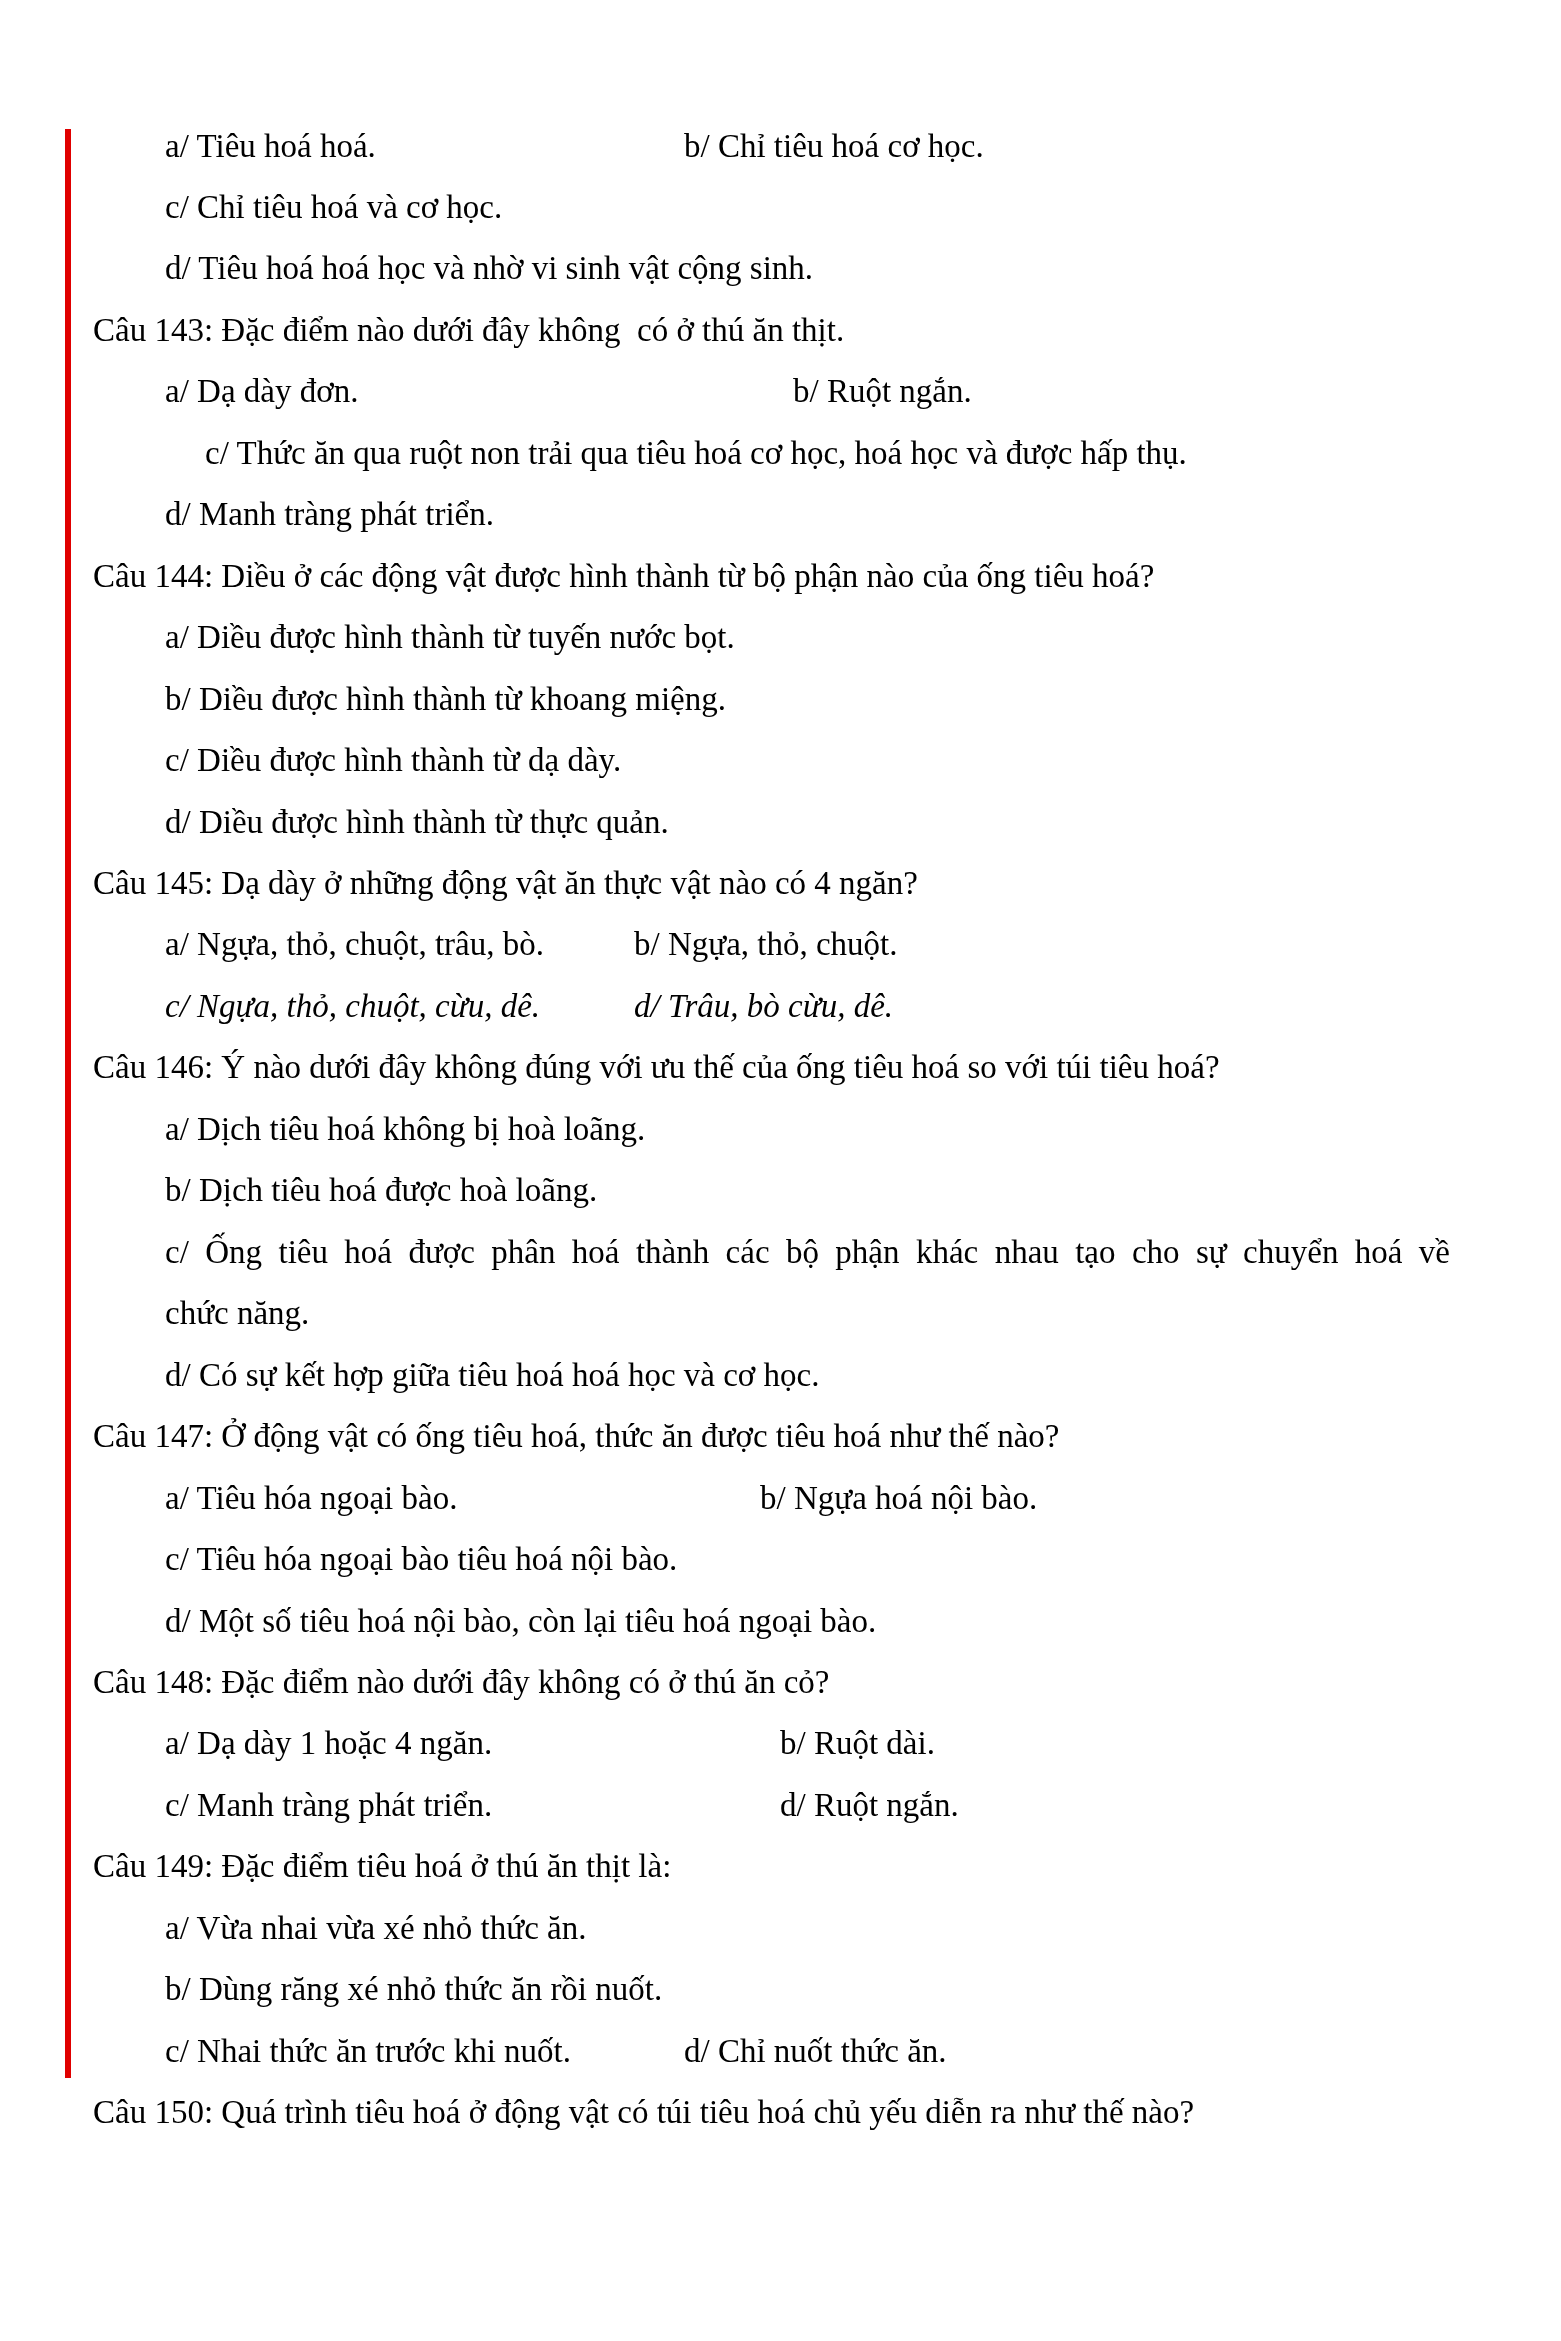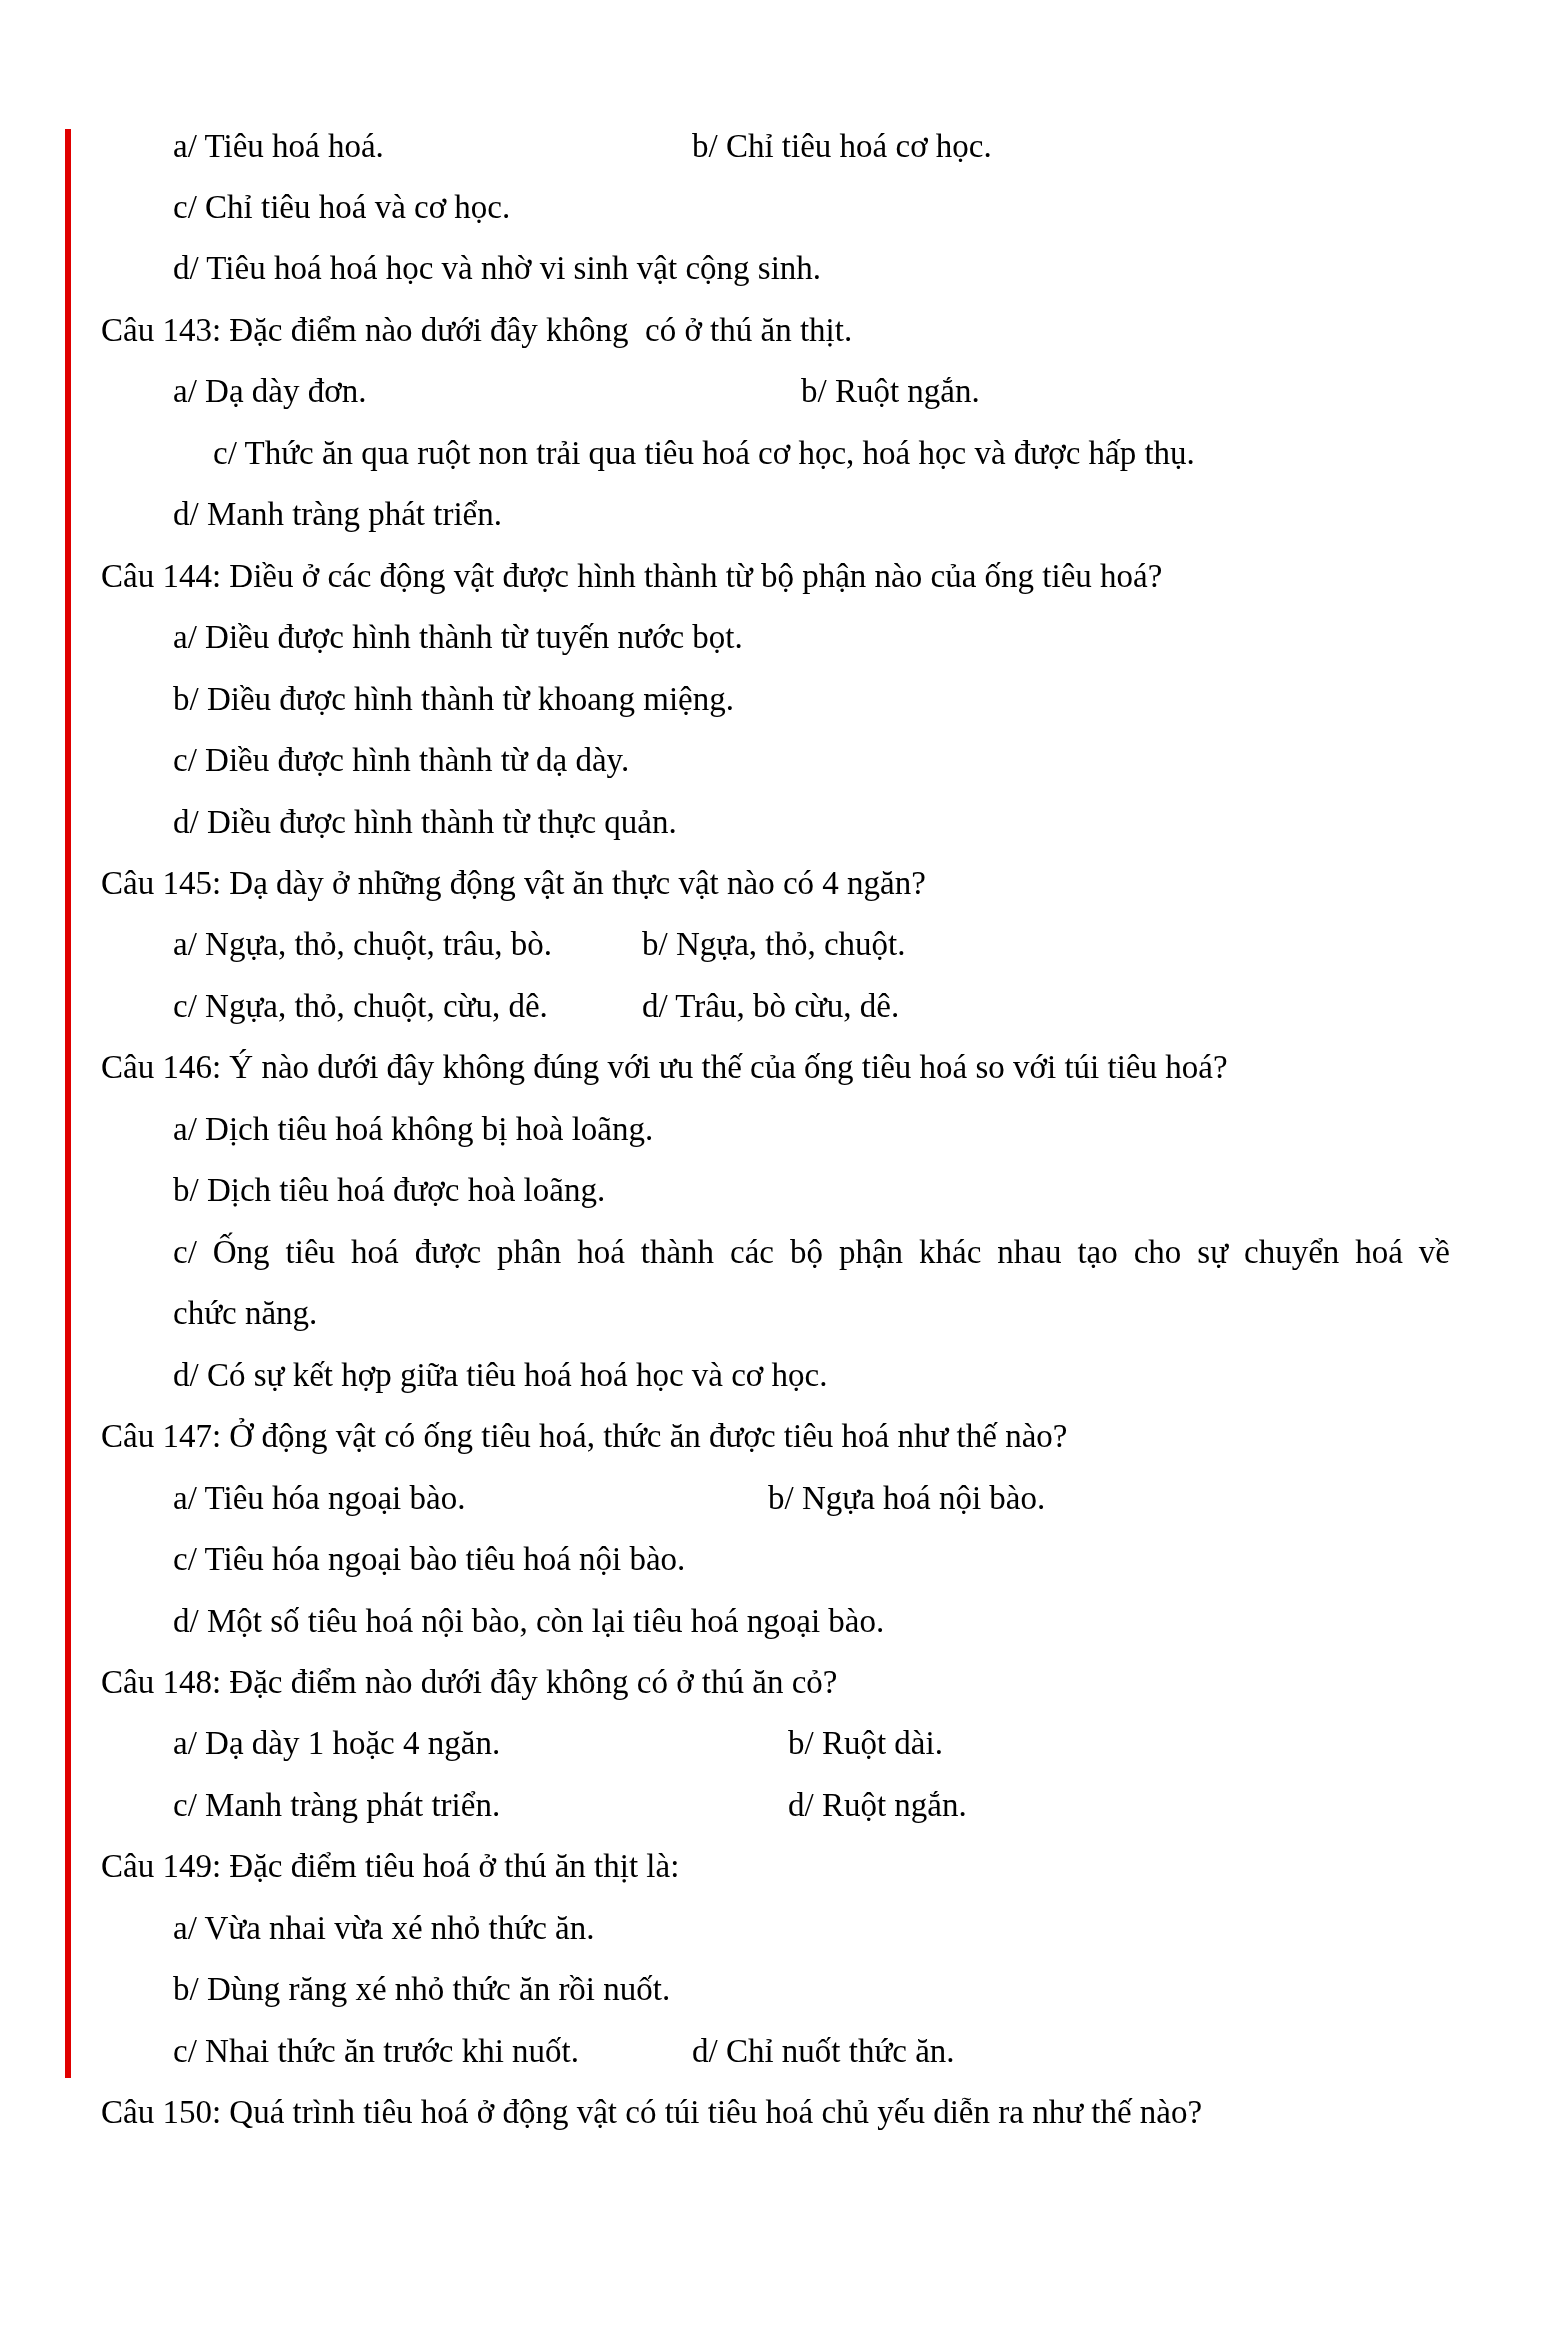--- a/index.html
+++ b/index.html
@@ -12,21 +12,21 @@
     width: 1562px;
     height: 2342px;
     background: #ffffff;
     overflow: hidden;
     font-family: "Liberation Serif", "DejaVu Serif", serif;
     font-size: 33px;
     color: #000000;
   }
   .line {
     position: absolute;
-    left: 8px;
+    left: 0;
     right: 0;
     height: 61px;
   }
   .seg {
     position: absolute;
     top: 0;
     white-space: pre;
   }
   .line.justify .seg {
     right: 112px;
@@ -83,21 +83,21 @@
     <div class="line" style="top: 742px;">
       <span class="seg" style="left: 165px;">c/ Diều được hình thành từ dạ dày.</span>
     </div>
     <div class="line" style="top: 865px;">
       <span class="seg" style="left: 93px;">Câu 145: Dạ dày ở những động vật ăn thực vật nào có 4 ngăn?</span>
     </div>
     <div class="line" style="top: 926px;">
       <span class="seg" style="left: 165px;">a/ Ngựa, thỏ, chuột, trâu, bò.</span>
       <span class="seg" style="left: 634px;">b/ Ngựa, thỏ, chuột.</span>
     </div>
-    <div class="line" style="top: 988px;">
+    <div class="line" style="top: 988px; font-style: italic;">
       <span class="seg" style="left: 165px;">c/ Ngựa, thỏ, chuột, cừu, dê.</span>
       <span class="seg" style="left: 634px;">d/ Trâu, bò cừu, dê.</span>
     </div>
     <div class="line" style="top: 1049px;">
       <span class="seg" style="left: 93px;">Câu 146: Ý nào dưới đây không đúng với ưu thế của ống tiêu hoá so với túi tiêu hoá?</span>
     </div>
     <div class="line" style="top: 1111px;">
       <span class="seg" style="left: 165px;">a/ Dịch tiêu hoá không bị hoà loãng.</span>
     </div>
     <div class="line" style="top: 1172px;">

